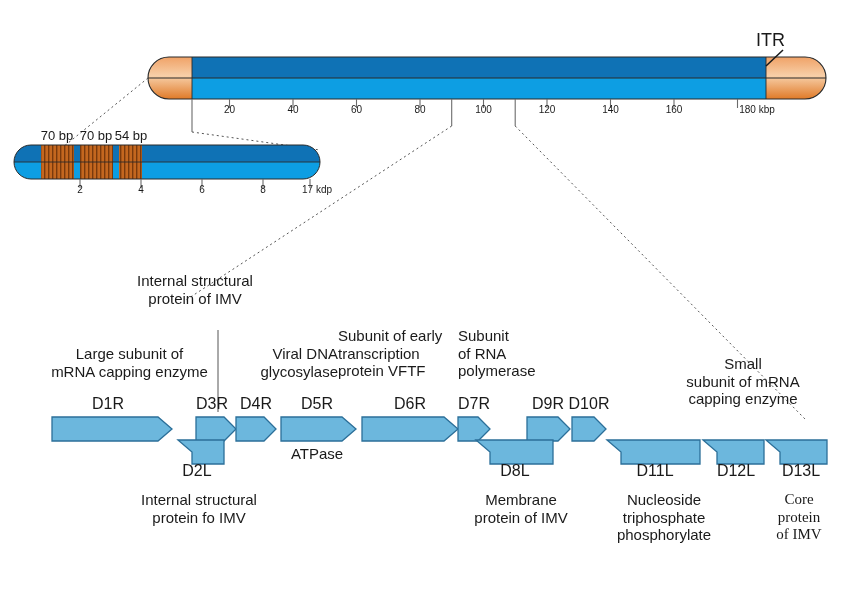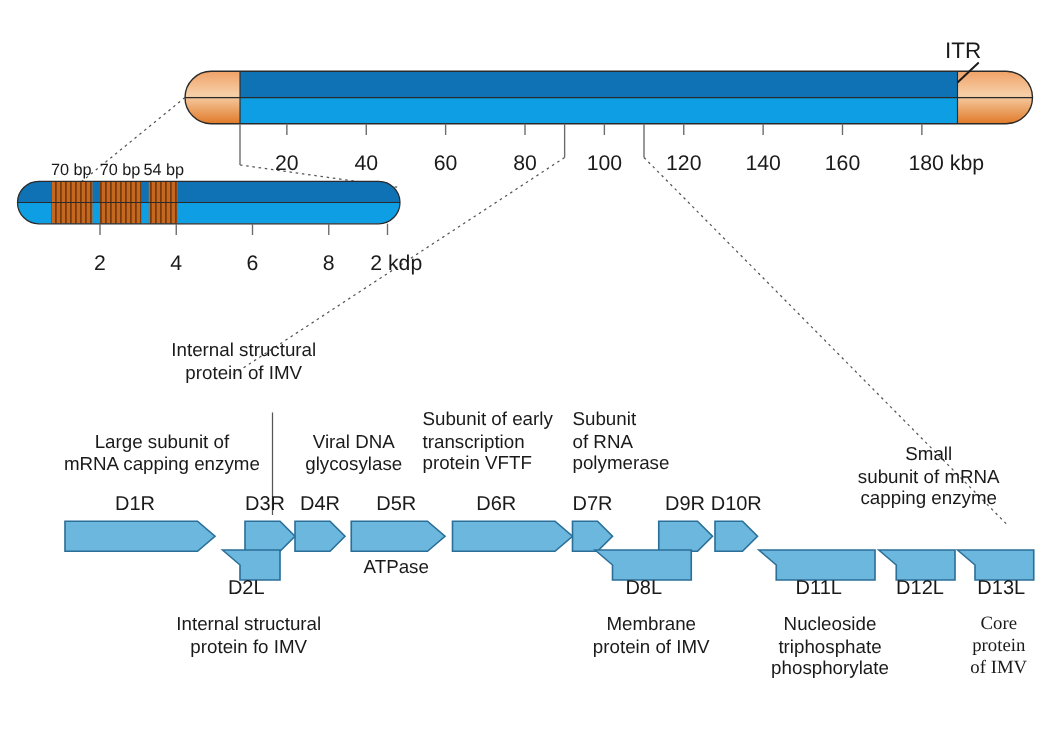--- a/index.html
+++ b/index.html
@@ -7,21 +7,21 @@
     width:842px;height:596px;background:#ffffff;
     font-family:"Liberation Sans","DejaVu Sans",sans-serif;
     color:#1a1a1a;overflow:hidden;position:relative;
   }
   #stage{position:absolute;left:0;top:0;width:842px;height:596px;}
   svg#fig{position:absolute;left:0;top:0;width:842px;height:596px;}
   .lbl{position:absolute;white-space:pre;line-height:1.17;}
   .c{text-align:center;}
   .t-terminal{font-size:19px;}
   .t-itr{font-size:18px;}
-  .t-tick{font-size:17px;margin-top:17px;}
+  .t-tick{font-size:10px;}
   .t-bp{font-size:13px;}
   .t-tandem{font-size:17px;}
   .t-ann{font-size:15px;}
   .t-gene{font-size:16px;}
   .t-sub{font-size:15px;}
 </style>
 </head>
 <body>
 
 <div id="stage">
@@ -144,44 +144,44 @@
 <div class="lbl t-tick c" style="left:722px;top:104px;width:70px;">180 kbp</div>
 
 <div class="lbl t-bp c" style="left:33px;top:128px;width:48px;">70 bp</div>
 <div class="lbl t-bp c" style="left:72px;top:128px;width:48px;">70 bp</div>
 <div class="lbl t-bp c" style="left:107px;top:128px;width:48px;">54 bp</div>
 
 <div class="lbl t-tick c" style="left:62px;top:184px;width:36px;">2</div>
 <div class="lbl t-tick c" style="left:123px;top:184px;width:36px;">4</div>
 <div class="lbl t-tick c" style="left:184px;top:184px;width:36px;">6</div>
 <div class="lbl t-tick c" style="left:245px;top:184px;width:36px;">8</div>
-<div class="lbl t-tick c" style="left:282px;top:184px;width:70px;">2 kdp</div>
+<div class="lbl t-tick c" style="left:282px;top:184px;width:70px;">17 kdp</div>
 
 
 <div class="lbl t-ann c" style="left:100px;top:272px;width:190px;">Internal structural
 protein of IMV</div>
 <div class="lbl t-ann c" style="left:42px;top:345px;width:175px;">Large subunit of
 mRNA capping enzyme</div>
-<div class="lbl t-ann c" style="left:228px;top:345px;width:110px;">Viral DNA
+<div class="lbl t-ann c" style="left:228px;top:345px;width:110px;text-align:right;">Viral DNA
 glycosylase</div>
 <div class="lbl t-ann" style="left:458px;top:327px;width:95px;">Subunit
 of RNA
 polymerase</div>
 <div class="lbl t-ann" style="left:338px;top:327px;width:120px;">Subunit of early
 transcription
 protein VFTF</div>
 <div class="lbl t-ann c" style="left:663px;top:355px;width:160px;">Small
 subunit of mRNA
 capping enzyme</div>
 
 <div class="lbl t-gene c" style="left:72px;top:395px;width:72px;">D1R</div>
 <div class="lbl t-gene c" style="left:184px;top:395px;width:56px;">D3R</div>
 <div class="lbl t-gene c" style="left:228px;top:395px;width:56px;">D4R</div>
 <div class="lbl t-gene c" style="left:286px;top:395px;width:62px;">D5R</div>
-<div class="lbl t-gene c" style="left:366px;top:395px;width:62px;">D6R</div>
+<div class="lbl t-gene c" style="left:379px;top:395px;width:62px;">D6R</div>
 <div class="lbl t-gene c" style="left:446px;top:395px;width:56px;">D7R</div>
 <div class="lbl t-gene c" style="left:520px;top:395px;width:56px;">D9R</div>
 <div class="lbl t-gene c" style="left:558px;top:395px;width:62px;">D10R</div>
 
 <div class="lbl t-sub c" style="left:277px;top:445px;width:80px;text-align:center;">ATPase</div>
 
 <div class="lbl t-gene c" style="left:166px;top:462px;width:62px;">D2L</div>
 <div class="lbl t-gene c" style="left:484px;top:462px;width:62px;">D8L</div>
 <div class="lbl t-gene c" style="left:622px;top:462px;width:66px;">D11L</div>
 <div class="lbl t-gene c" style="left:703px;top:462px;width:66px;">D12L</div>

